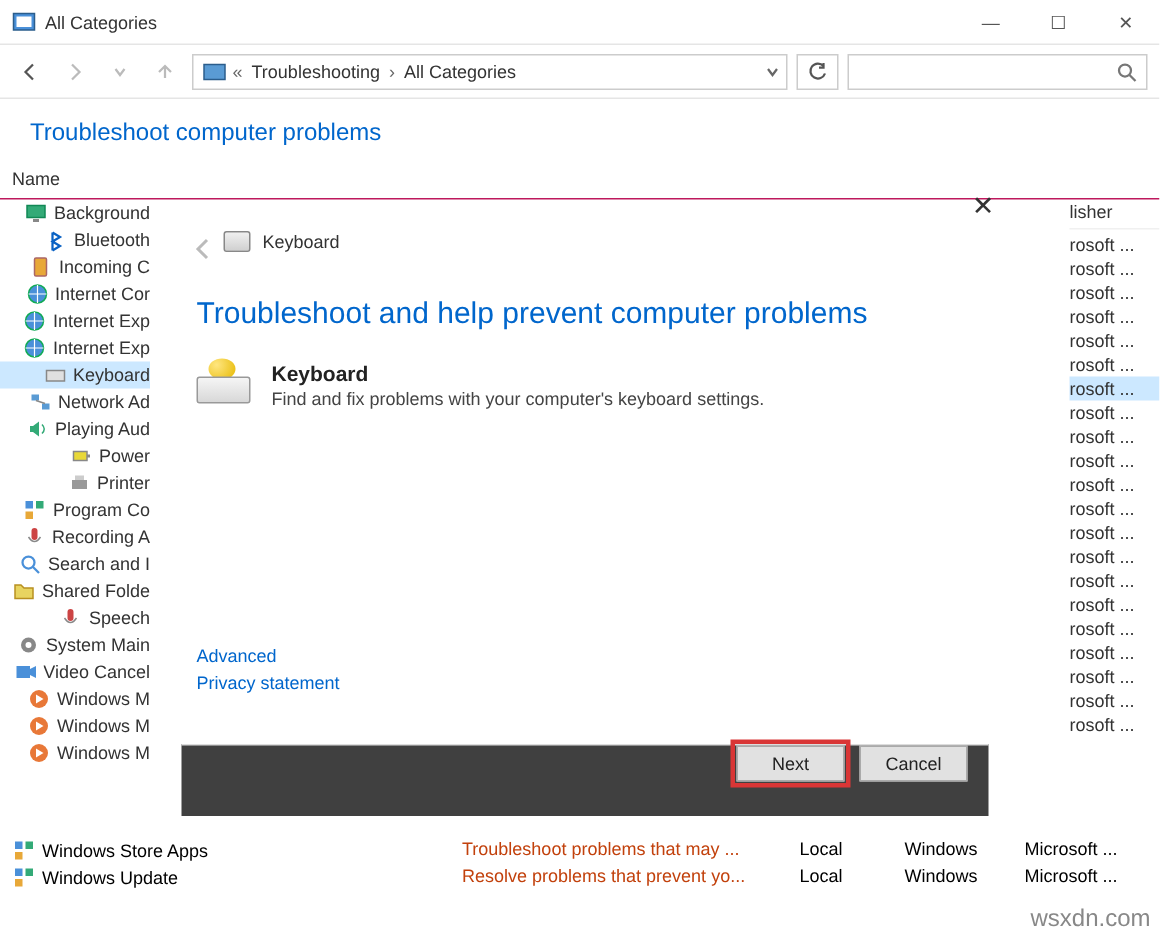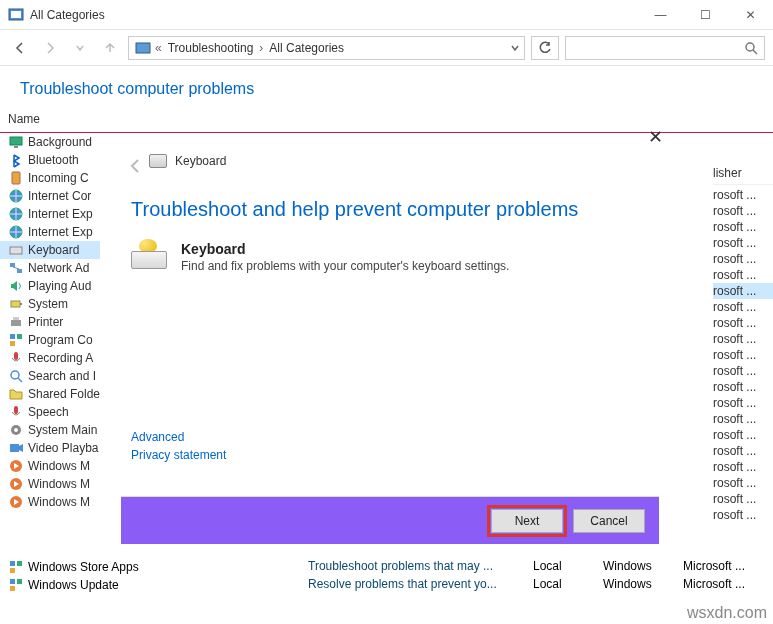--- a/index.html
+++ b/index.html
@@ -22,54 +22,54 @@
     .refresh-btn { width: 28px; height: 24px; border: 1px solid #ccc; display: flex; align-items: center; justify-content: center; color: #555; }
     .searchbox { width: 200px; height: 24px; border: 1px solid #ccc; display: flex; align-items: center; justify-content: flex-end; padding: 0 6px; }
     .search-icon { color: #777; }
 
     .heading { padding: 14px 20px 10px; color: #0066cc; font-size: 16px; }
     .col-header { padding: 4px 20px 6px 8px; color: #333; border-bottom: 1px solid #be185d; display: flex; }
     .col-name { flex: 1; }
 
     .content { display: flex; position: relative; }
     .sidebar { width: 100px; padding: 0; }
-    .sidebar-item { display: flex; align-items: center; gap: 4px; padding: 1px 0 1px 8px; white-space: nowrap; overflow: hidden; }
+    .sidebar-item { display: flex; align-items: center; gap: 4px; padding: 1px 0 1px 8px; white-space: nowrap; overflow: hidden; justify-content: flex-end; }
     .sidebar-item.selected { background: #cce8ff; }
     .sb-icon { width: 16px; height: 16px; display: inline-flex; align-items: center; justify-content: center; flex-shrink: 0; }
     .sb-label { color: #333; overflow: hidden; text-overflow: clip; }
 
-    .pubcol { width: 60px; padding-top: 0; margin-top: 32px; }
+    .pubcol { width: 60px; padding-top: 0; }
     .pubcol div { padding: 1px 0; white-space: nowrap; color: #333; }
     .pubcol div.selected { background: #cce8ff; }
 
     .bottom-rows { position: absolute; bottom: 30px; left: 8px; right: 10px; }
     .bottom-row { display: flex; padding: 1px 0; align-items: flex-start; }
     .br-name { display: flex; align-items: center; gap: 4px; width: 300px; }
-    .br-desc { flex: 1; color: #0c4a6e; overflow: hidden; white-space: nowrap; }
+    .br-desc { flex: 1; color: #c2410c; overflow: hidden; white-space: nowrap; }
     .br-cat { width: 70px; }
     .br-loc { width: 80px; }
     .br-pub { width: 80px; }
 
     .wizard { position: absolute; top: 145px; left: 120px; width: 540px; height: 400px; background: #fff; border: 1px solid #fff; }
     .wizard-close { position: absolute; right: -4px; top: -20px; font-size: 18px; color: #333; }
     .wizard-back { position: absolute; left: 5px; top: 10px; color: #bbb; }
     .wizard-header { display: flex; align-items: center; gap: 8px; padding: 8px 0 0 28px; }
     .wizard-kbicon { width: 18px; height: 14px; background: linear-gradient(#f0f0f0,#d0d0d0); border: 1px solid #888; border-radius: 2px; position: relative; }
     .wizard-title { color: #333; }
     .wizard-heading { color: #0066cc; font-size: 20px; padding: 30px 0 20px 10px; }
     .wizard-body { display: flex; gap: 14px; padding: 0 10px; }
     .wiz-bigicon { width: 36px; height: 28px; position: relative; }
     .wiz-kb { width: 36px; height: 18px; background: linear-gradient(#f5f5f5,#d8d8d8); border: 1px solid #999; border-radius: 2px; position: absolute; bottom: 0; }
     .wiz-ball { width: 18px; height: 14px; background: radial-gradient(circle at 30% 30%, #ffe680, #e6b800); border-radius: 50%; position: absolute; top: -2px; left: 8px; }
     .wiz-text strong { font-size: 14px; color: #222; }
     .wiz-text p { color: #444; margin-top: 2px; }
     .wizard-footer-links { position: absolute; bottom: 80px; left: 10px; }
     .wizard-footer-links a { color: #0066cc; display: block; padding: 2px 0; }
     .wizard-footer-links span { color: #333; }
-    .wizard-buttons { position: absolute; bottom: 0; left: 0; right: 0; height: 48px; background: #8b5cf6; display: flex; align-items: center; justify-content: flex-end; gap: 10px; padding: 0 14px; border-top: 1px solid #ddd;}
+    .wizard-buttons { position: absolute; bottom: 0; left: 0; right: 0; height: 48px; background: #404040; display: flex; justify-content: flex-end; gap: 10px; padding: 0 14px; border-top: 1px solid #ddd;}
     .btn { min-width: 72px; height: 24px; border: 1px solid #aaa; background: #e1e1e1; color: #222; display: flex; align-items: center; justify-content: center; }
     .btn-next { outline: 3px solid #d93636; outline-offset: 1px; }
     .watermark { position: absolute; bottom: 2px; right: 6px; font-size: 16px; color: #888; }
     svg { display: block; }
   </style>
 </head>
 <body>
 
 <div class="titlebar">
   <div class="titlebar-left">
@@ -228,21 +228,21 @@
         </span>
         <span class="sb-label">Playing Aud</span>
       </div>
       <div class="sidebar-item">
         <span class="sb-icon">
           <svg width="16" height="16">
             <rect x="3" y="5" width="9" height="6" fill="#e8d838" stroke="#888"></rect>
             <rect x="12" y="7" width="2" height="2" fill="#888"></rect>
           </svg>
         </span>
-        <span class="sb-label">System</span>
+        <span class="sb-label">Power</span>
       </div>
       <div class="sidebar-item">
         <span class="sb-icon">
           <svg width="16" height="16">
             <rect x="3" y="6" width="10" height="6" fill="#999"></rect>
             <rect x="5" y="3" width="6" height="3" fill="#ccc"></rect>
           </svg>
         </span>
         <span class="sb-label">Printer</span>
       </div>
@@ -300,21 +300,21 @@
         </span>
         <span class="sb-label">System Main</span>
       </div>
       <div class="sidebar-item">
         <span class="sb-icon">
           <svg width="16" height="16">
             <rect x="2" y="4" width="9" height="8" fill="#4a90d9"></rect>
             <path d="M11 6 L15 4 V12 L11 10" fill="#4a90d9"></path>
           </svg>
         </span>
-        <span class="sb-label">Video Playba</span>
+        <span class="sb-label">Video Cancel</span>
       </div>
       <div class="sidebar-item">
         <span class="sb-icon">
           <svg width="16" height="16">
             <circle cx="8" cy="8" r="6" fill="#e87838"></circle>
             <path d="M6 5 L11 8 L6 11 Z" fill="#fff"></path>
           </svg>
         </span>
         <span class="sb-label">Windows M</span>
       </div>

